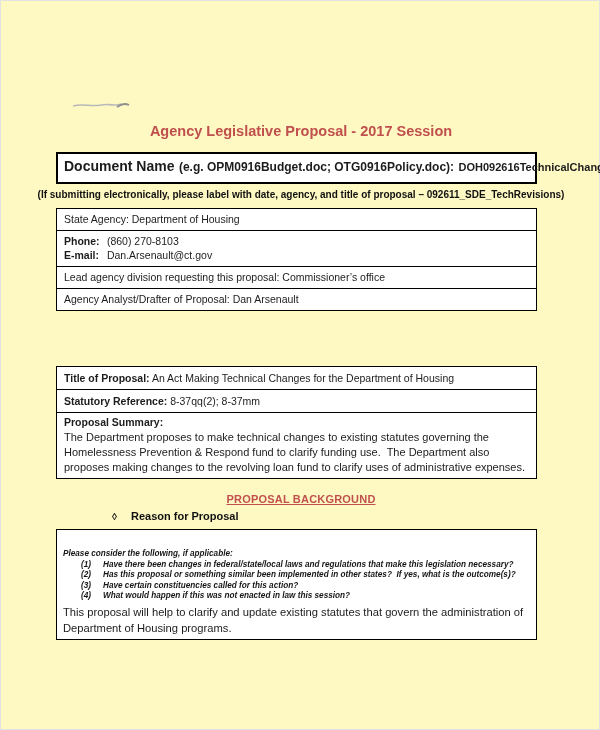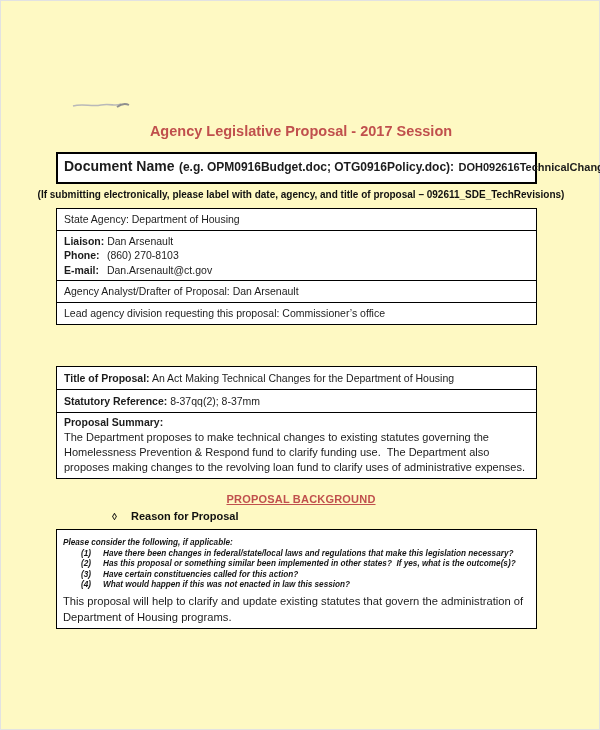--- a/index.html
+++ b/index.html
@@ -55,21 +55,21 @@
     text-align:center; font-size:11px; font-weight:bold;
     color:#c0504d; text-decoration:underline; letter-spacing:.2px;
   }
   .reason-line {
     position:absolute; left:75px; top:509px;
     font-size:11px; font-weight:bold; color:#111;margin-left:36px;
   }
   .reason-line .diamond { font-size:10px; font-weight:bold; margin-right:14px; }
   .consider-box {
     position:absolute; left:55px; top:528px; width:481px; min-height:87px;
-    border:1.5px solid #000; background:#fff; padding:8px 7px 3px 6px;
+    border:1.5px solid #000; background:#fff; padding:19px 7px 3px 6px;
   }
   .consider-intro {
     font-size:8.2px; font-style:italic; font-weight:bold;
     line-height:10.5px; color:#161616;
   }
   .q-list { list-style:none; margin:0 0 0 18px; }
   .q-item {
     font-size:8.2px; font-style:italic; font-weight:bold;
     line-height:10.6px; color:#161616; display:flex;
   }
@@ -94,34 +94,30 @@
     <span class="dn-hint">(e.g. OPM0916Budget.doc; OTG0916Policy.doc):</span>
     <span class="dn-value">DOH092616TechnicalChanges</span>
   </div>
 
   <div class="submit-note">(If submitting electronically, please label with date, agency, and title of proposal – 092611_SDE_TechRevisions)</div>
 
   <div class="box-table agency-table">
     <div class="row">State Agency: Department of Housing</div>
     <div class="row multi">
       <div class="contact-line">
-        <span class="contact-label">Liaison:</span>
-        <span>Dan Arsenault</span>
-      </div>
-      <div class="contact-line">
         <span class="contact-label">Phone:</span>
         <span>(860) 270-8103</span>
       </div>
       <div class="contact-line">
         <span class="contact-label">E-mail:</span>
         <span>Dan.Arsenault@ct.gov</span>
       </div>
     </div>
+    <div class="row">Lead agency division requesting this proposal: Commissioner’s office</div>
     <div class="row">Agency Analyst/Drafter of Proposal: Dan Arsenault</div>
-    <div class="row">Lead agency division requesting this proposal: Commissioner’s office</div>
   </div>
 
   <div class="box-table proposal-table">
     <div class="row prop-line"><span class="b">Title of Proposal:</span><span> An Act Making Technical Changes for the Department of Housing</span></div>
     <div class="row prop-line"><span class="b">Statutory Reference:</span><span> 8-37qq(2); 8-37mm</span></div>
     <div class="row summary-row">
       <div class="summary-label">Proposal Summary:</div>
       <div class="summary-text">The Department proposes to make technical changes to existing statutes governing the Homelessness Prevention &amp; Respond fund to clarify funding use.  The Department also proposes making changes to the revolving loan fund to clarify uses of administrative expenses.</div>
     </div>
   </div>

